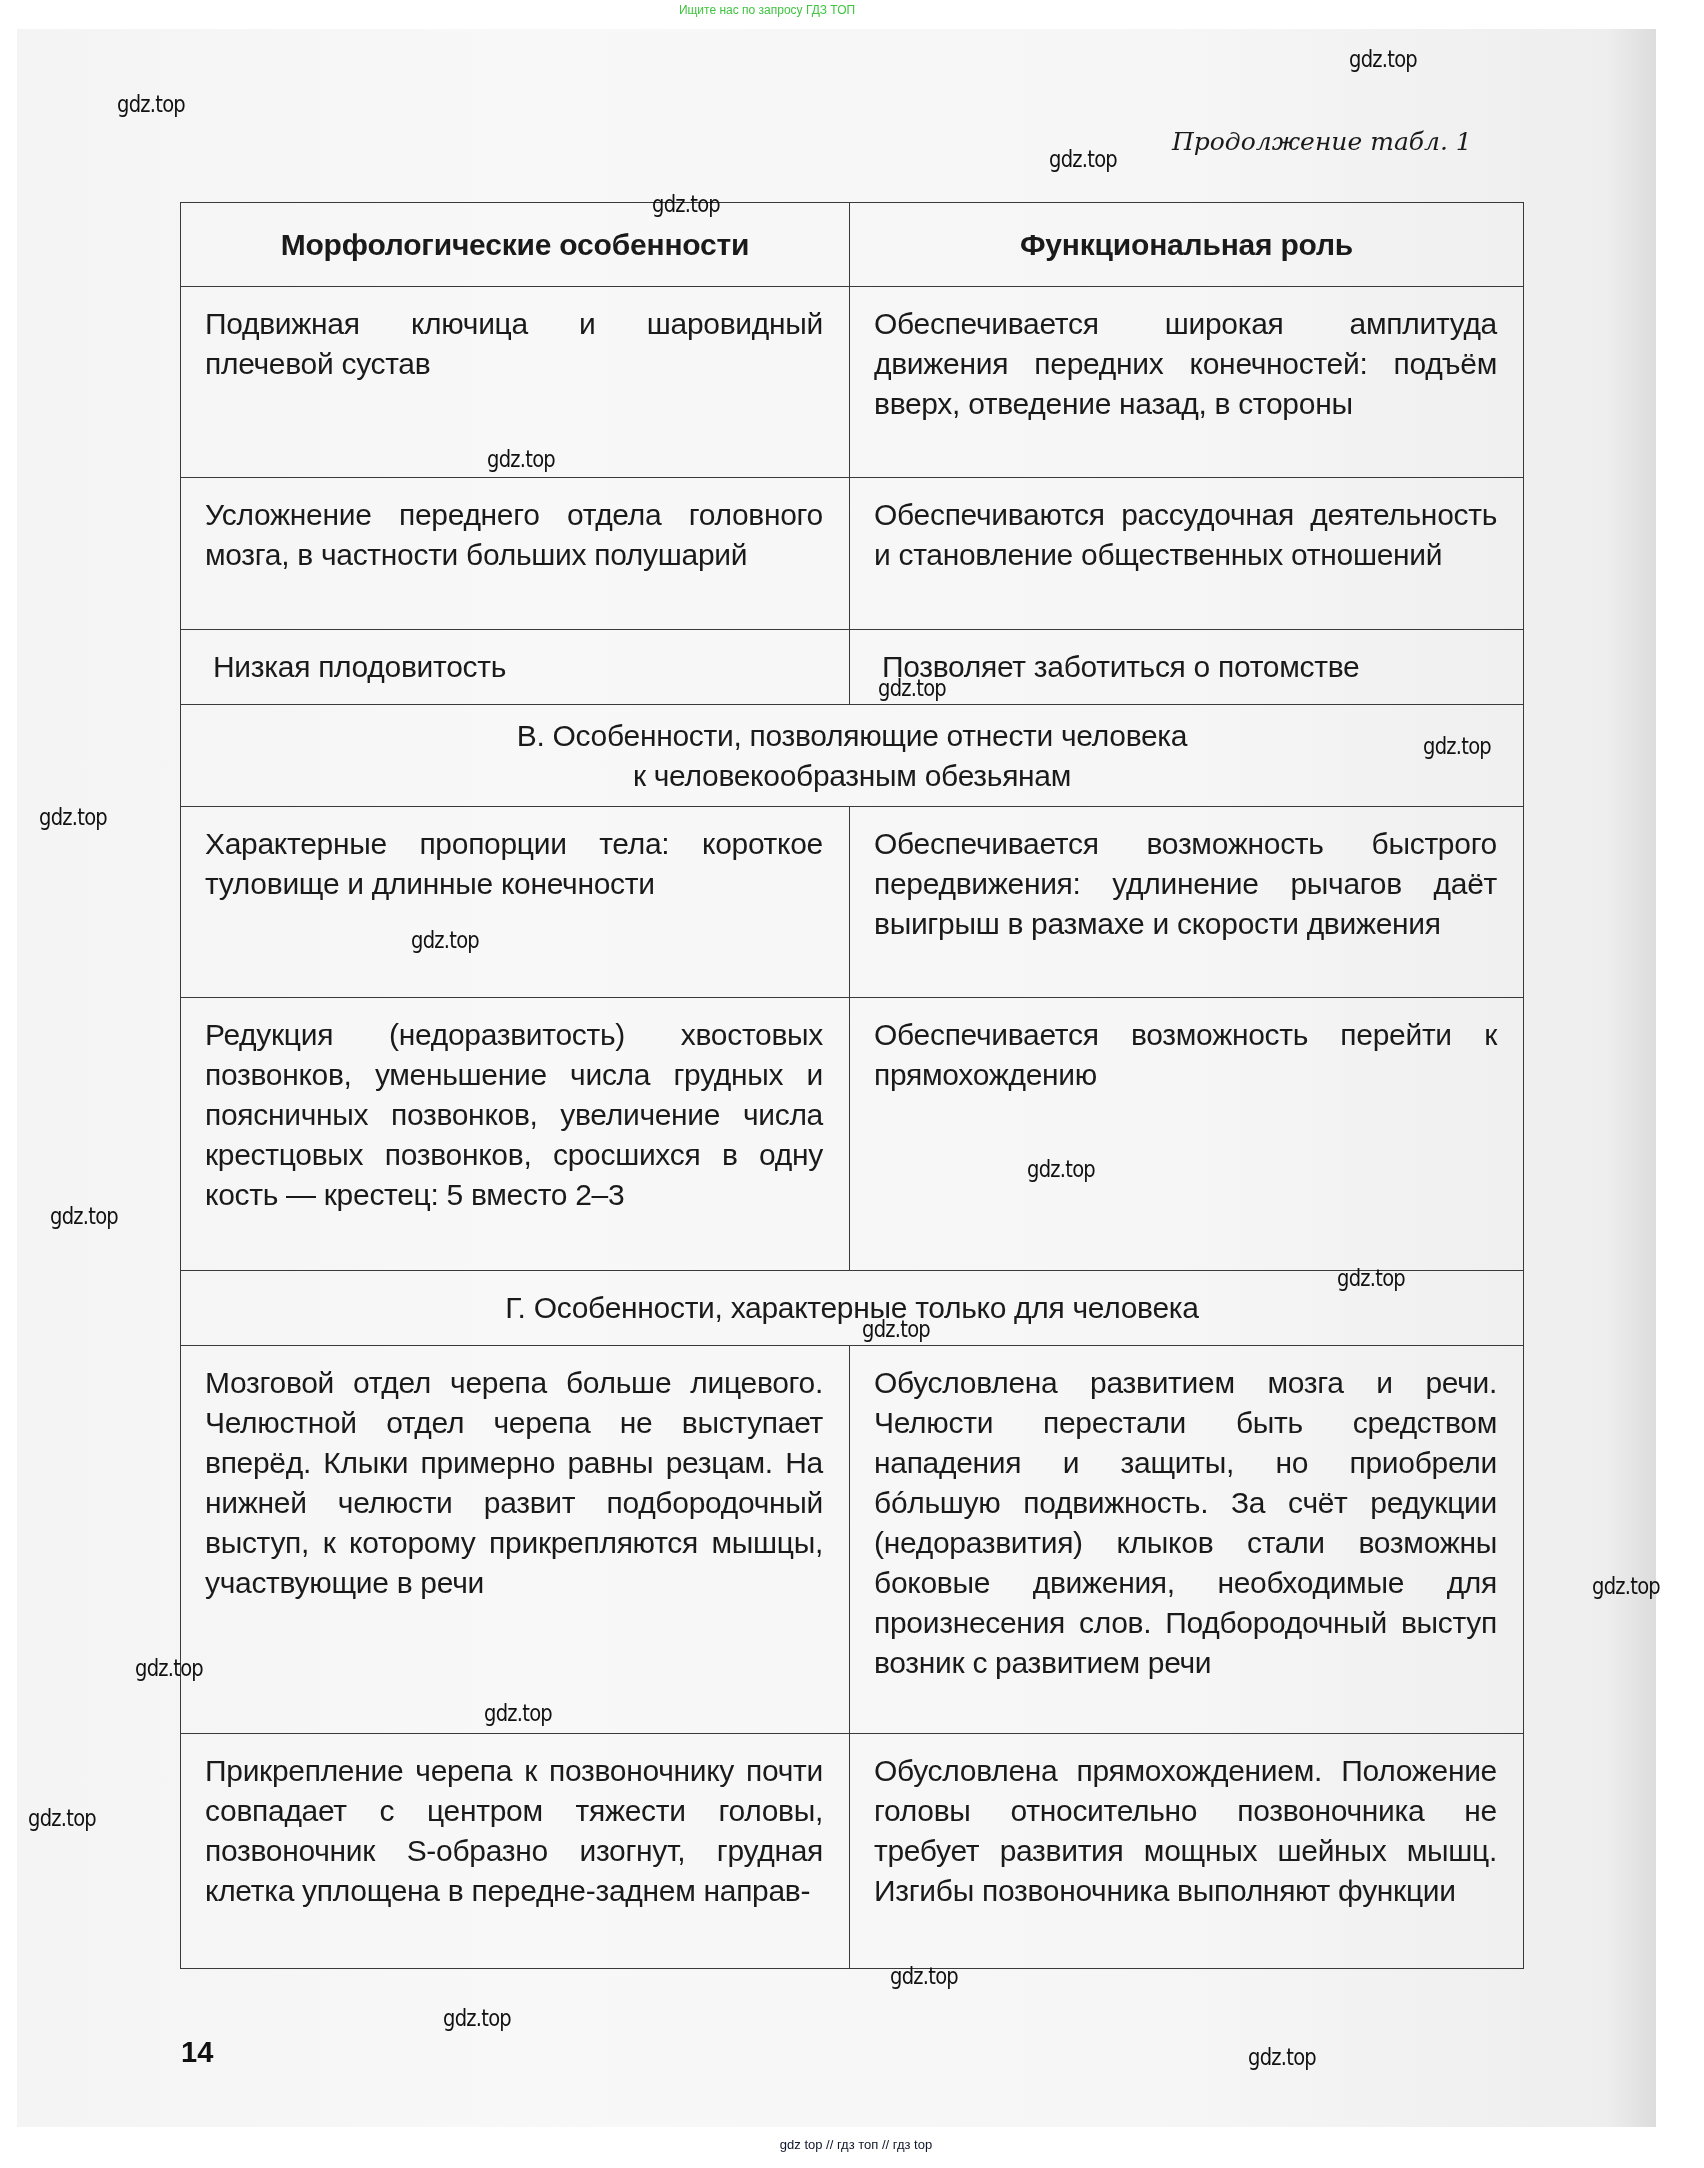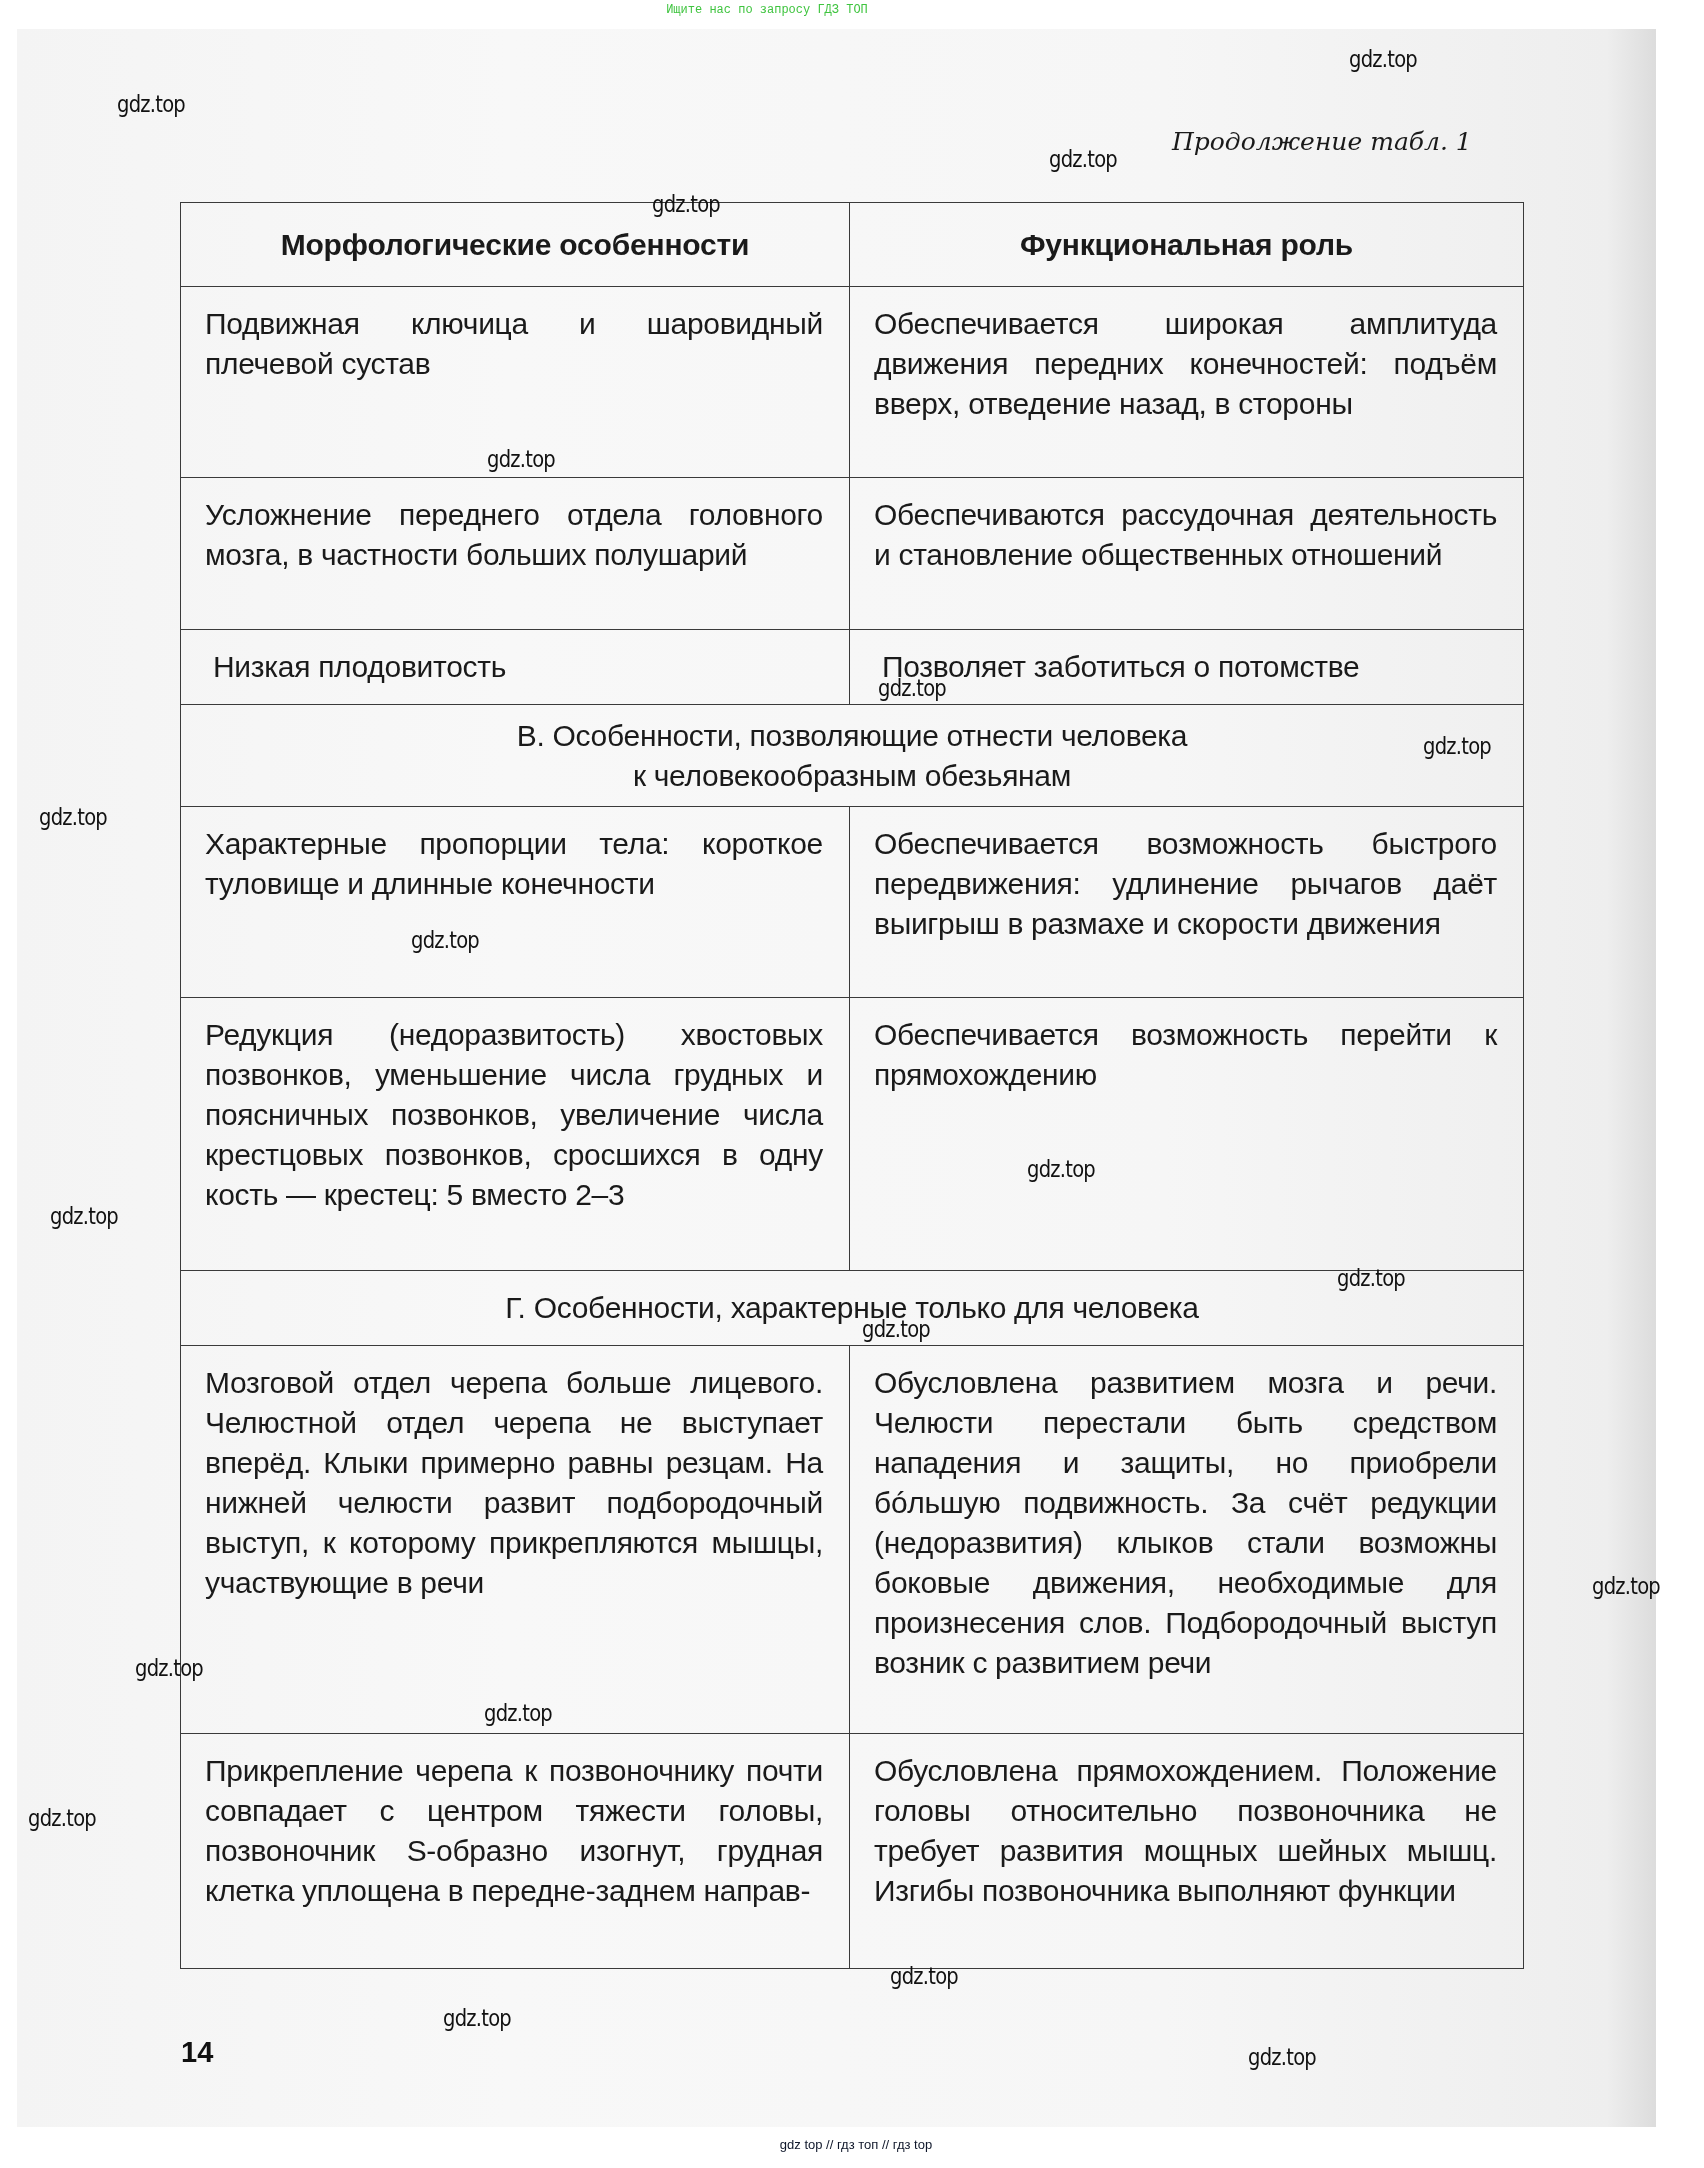--- a/index.html
+++ b/index.html
@@ -3,21 +3,21 @@
 <meta charset="utf-8">
 <style>
   html, body { margin:0; padding:0; }
   body {
     width:1704px; height:2168px; position:relative; overflow:hidden;
     background:#ffffff;
     font-family:"Liberation Sans", sans-serif;
   }
   .banner {
     position:absolute; top:3.4px; left:0; width:1534px; text-align:center;
-    font-size:12px; color:#3fc43f; font-family:Liberation Mono, monospace;
+    font-size:12px; color:#3fc43f; font-family:Liberation Sans, sans-serif;
   }
   .scan {
     position:absolute; left:17px; top:29px; width:1639px; height:2098px;
     background:linear-gradient(90deg,#f4f4f4 0%,#f8f8f8 30%,#f6f6f6 70%,#eeeeee 97%,#dcdcdc 100%);
   }
   .cont-label {
     position:absolute; left:1172px; top:127px;
     font-family:"DejaVu Serif", serif; font-style:italic; font-size:25px; color:#1a1a1a;
   }
   table.main {

